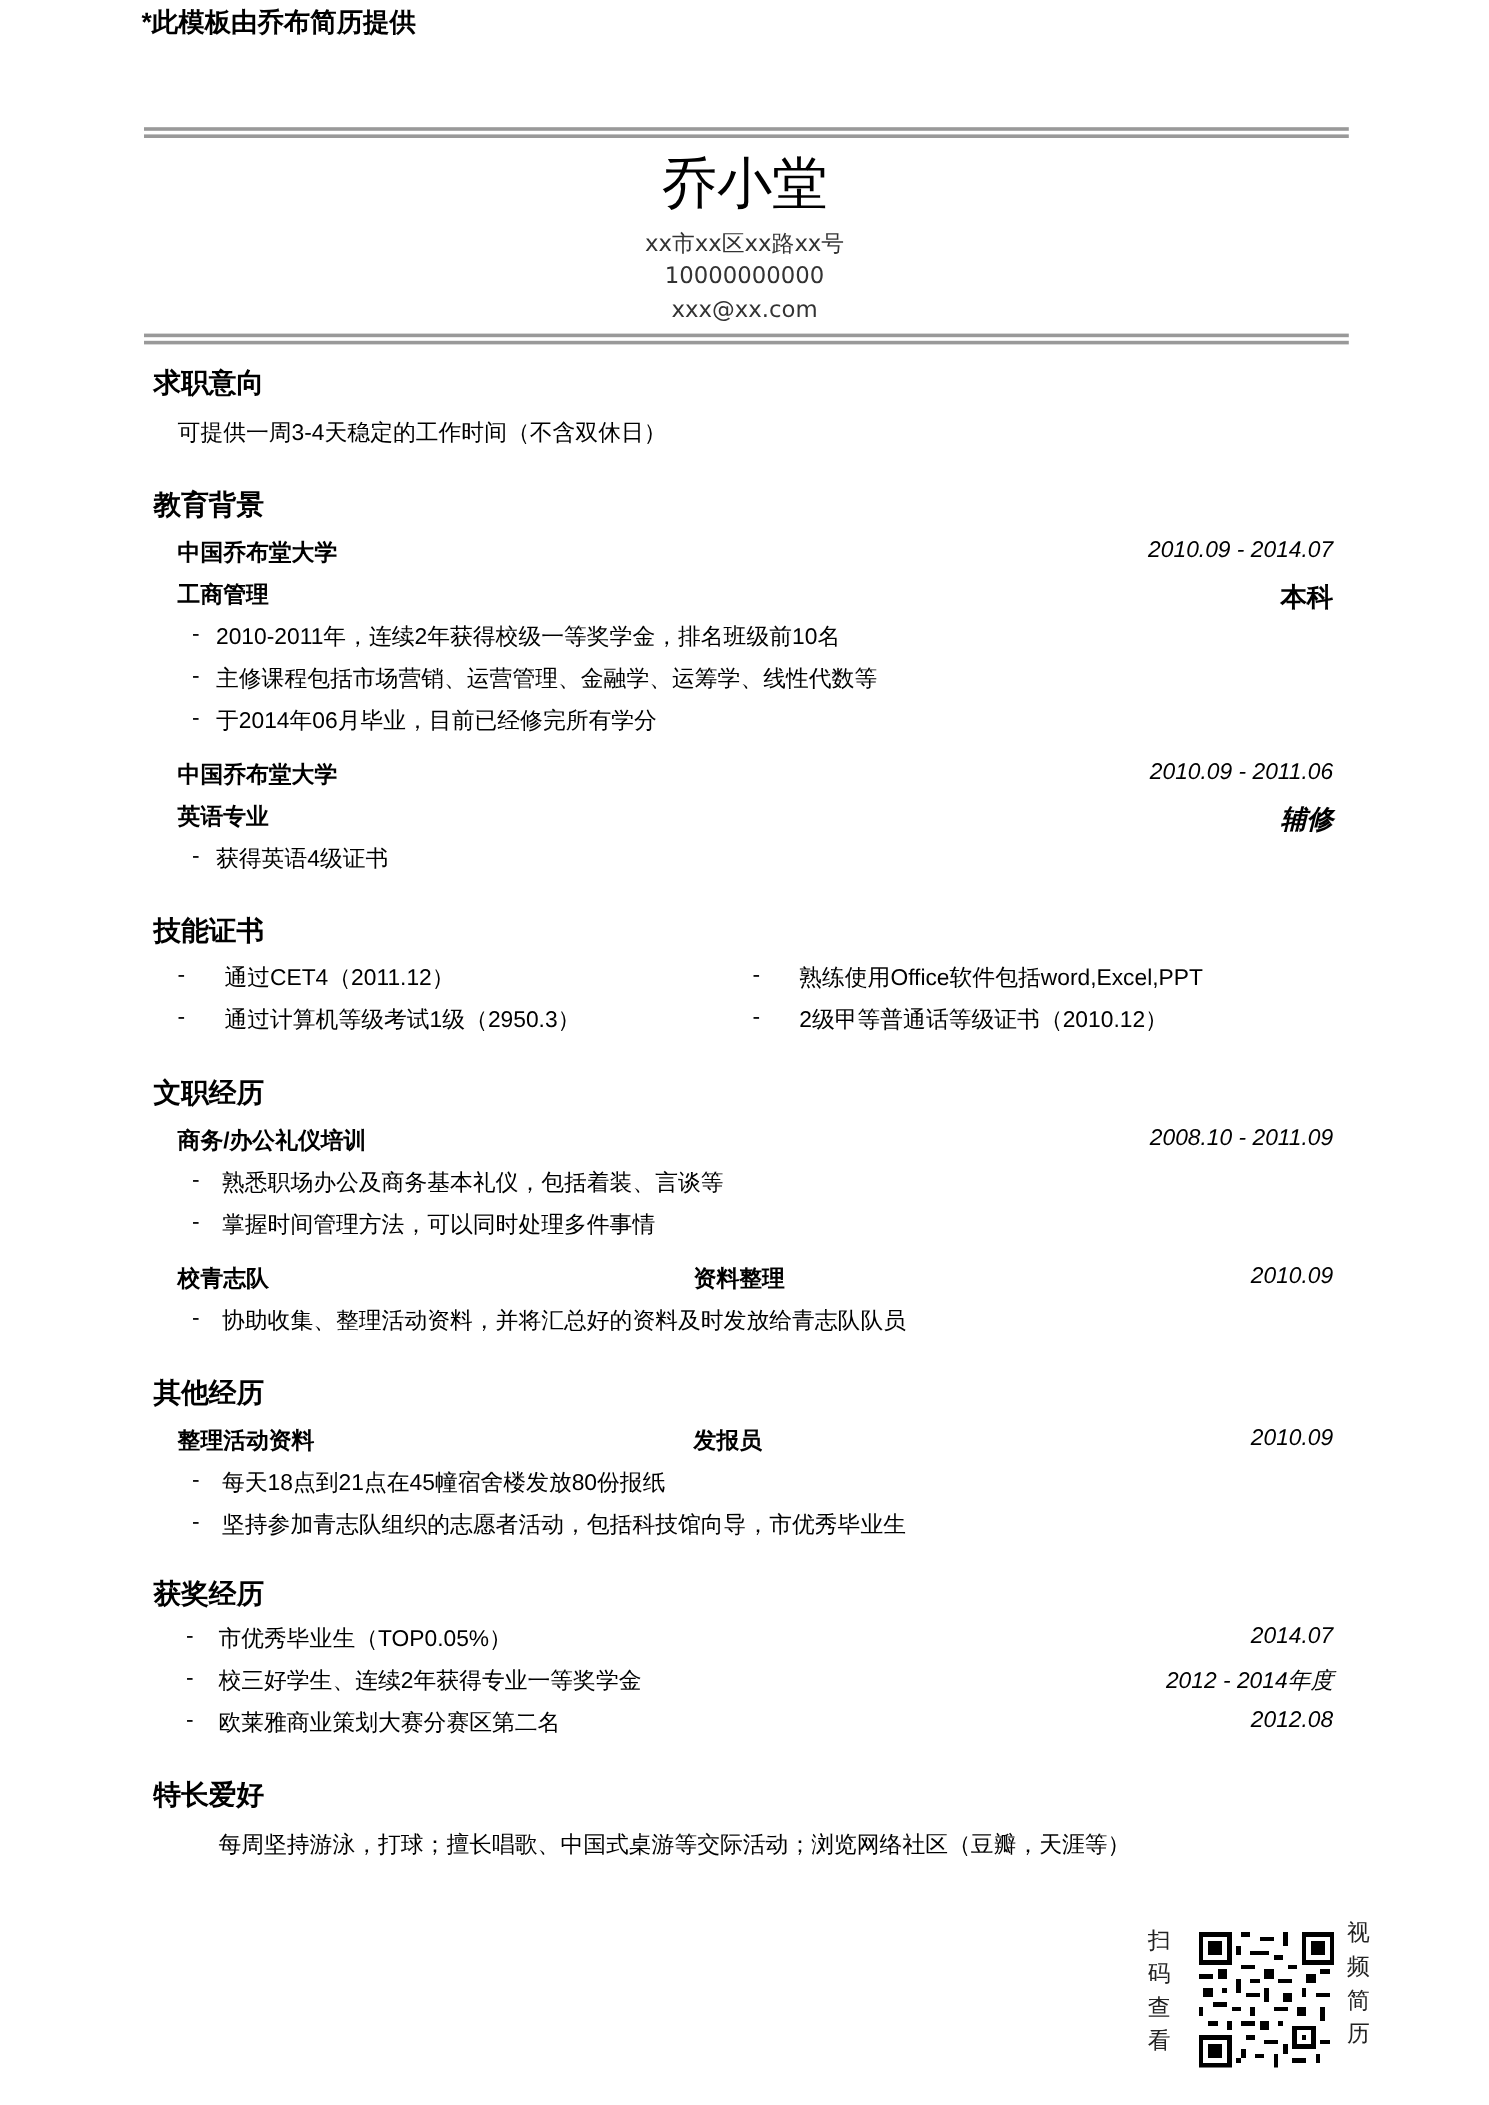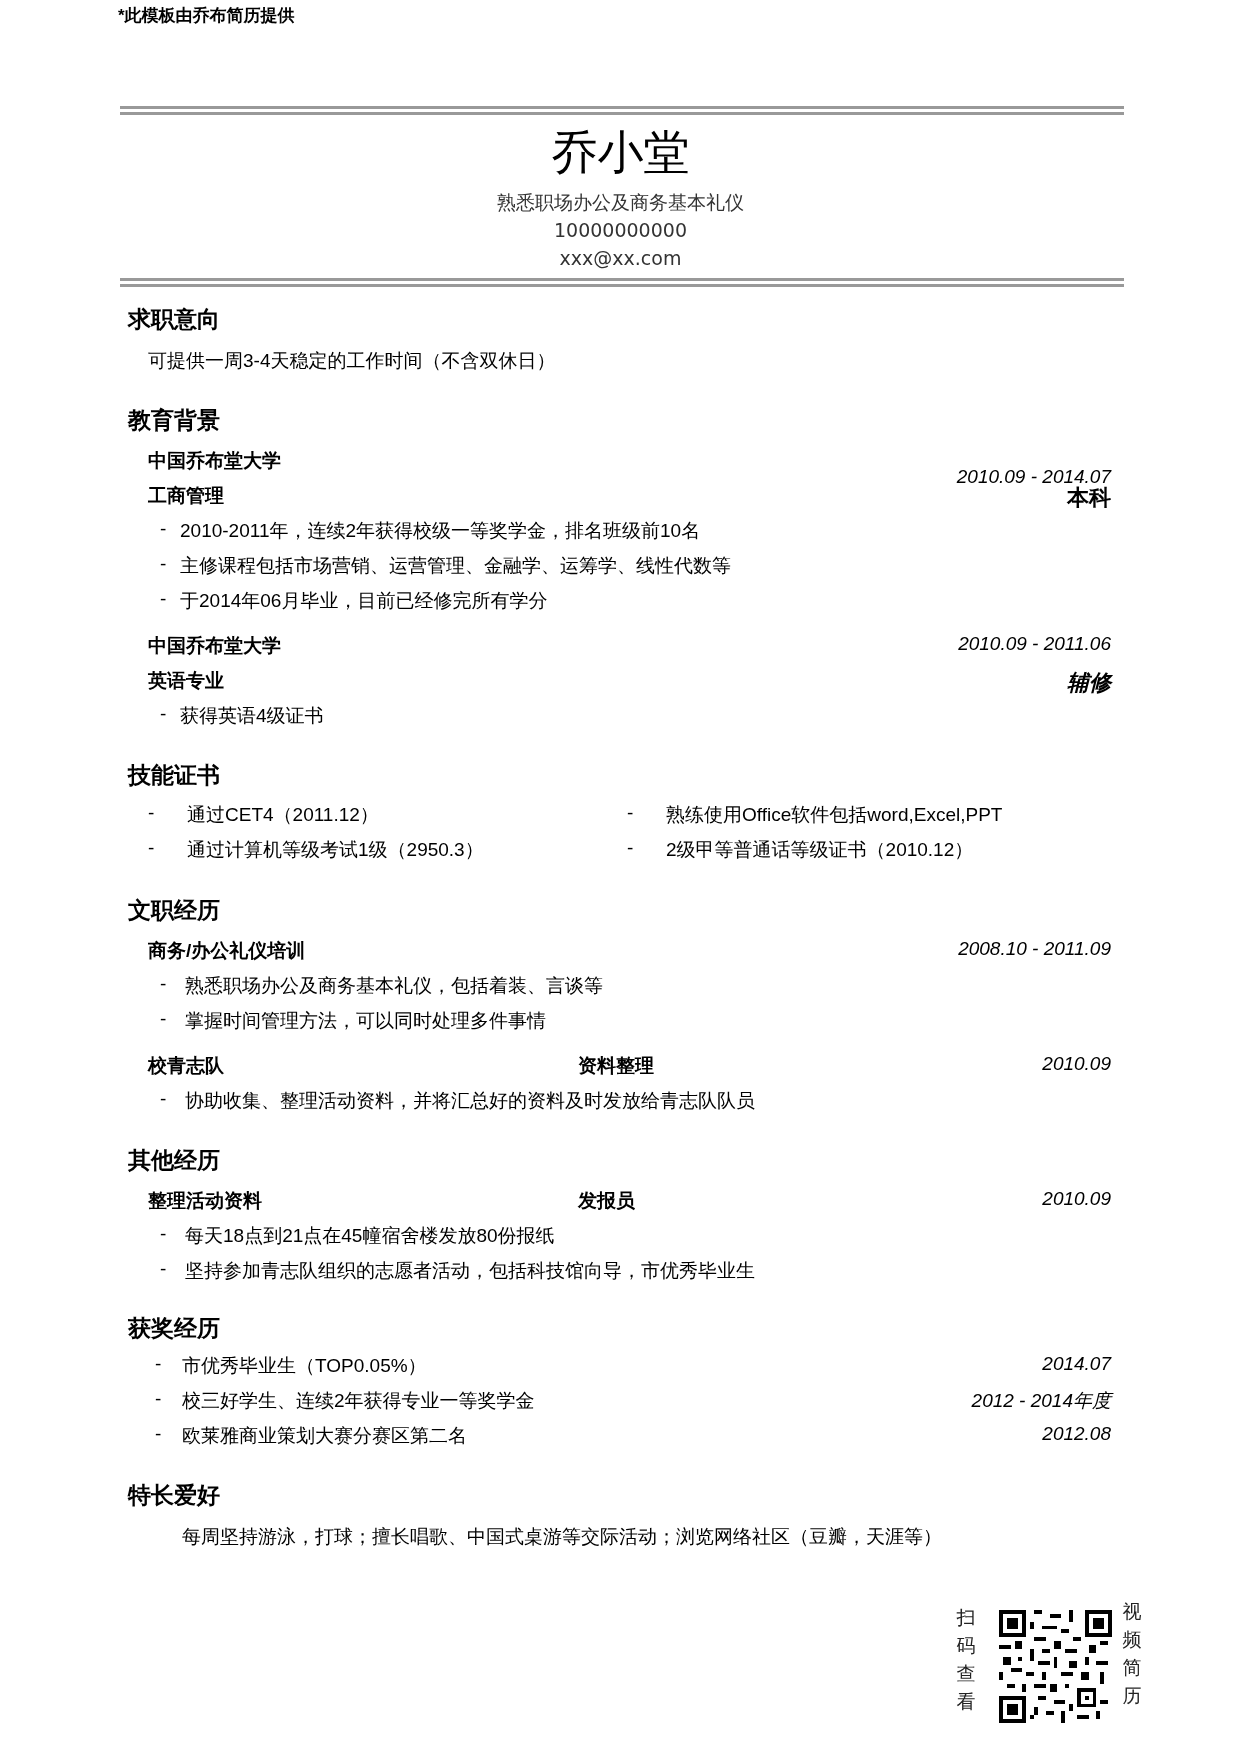--- a/index.html
+++ b/index.html
@@ -1,19 +1,19 @@
 <!DOCTYPE html>
 <html><head>
 <meta charset="utf-8">
 <style>
   html, body { margin:0; padding:0; background:#ffffff; }
   body { width:1241px; height:1754px; position:relative; overflow:hidden;
          font-family:"Liberation Sans","DejaVu Sans",sans-serif; color:#000; }
   .abs { position:absolute; }
-  .notice { left:118px; top:4px; font-size:17px; font-weight:bold; }
+  .notice { left:118px; top:4px; font-size:22px; font-weight:bold; }
   .rule { position:absolute; left:120px; width:1004px; height:3px; background:#999; }
   .name { left:0; width:1241px; top:122px; text-align:center; font-size:46px; font-family:"DejaVu Sans",sans-serif; }
   .contact { left:0; width:1241px; text-align:center; font-size:19px; color:#333; font-family:"DejaVu Sans",sans-serif; }
   .h2 { left:128px; font-size:23px; font-weight:bold; }
   .txt { font-size:19px; color:#000000; }
   .bold { font-weight:bold; }
   .date { right:130px; font-size:19px; font-style:italic; text-align:right; }
   .right { right:130px; font-size:22px; text-align:right; font-weight:bold; }
   .dash { font-size:19px; }
   .vt { font-size:19px; line-height:28px; width:22px; text-align:center; font-family:"DejaVu Serif",serif; color:#222; }
@@ -21,34 +21,34 @@
 </style>
 </head>
 <body>
 
 <div class="abs notice">*此模板由乔布简历提供</div>
 
 <div class="rule" style="top:106px;"></div>
 <div class="rule" style="top:112px;"></div>
 
 <div class="abs name">乔小堂</div>
-<div class="abs contact" style="top:190px;">熟悉职场办公及商务基本礼仪</div>
+<div class="abs contact" style="top:190px;">xx市xx区xx路xx号</div>
 <div class="abs contact" style="top:219px;">10000000000</div>
 <div class="abs contact" style="top:247px;">xxx@xx.com</div>
 
 <div class="rule" style="top:278px;"></div>
 <div class="rule" style="top:284px;"></div>
 
 <div class="abs h2" style="top:304px;">求职意向</div>
 <div class="abs txt" style="left:148px; top:348px;">可提供一周3-4天稳定的工作时间（不含双休日）</div>
 
 <div class="abs h2" style="top:405px;">教育背景</div>
 
 <div class="abs txt bold" style="left:148px; top:448px;">中国乔布堂大学</div>
-<div class="abs date" style="top:448px;margin-top:18px;">2010.09 - 2014.07</div>
+<div class="abs date" style="top:448px;">2010.09 - 2014.07</div>
 <div class="abs txt bold" style="left:148px; top:483px;">工商管理</div>
 <div class="abs right" style="top:483px;">本科</div>
 
 <div class="abs dash" style="left:160px; top:518px;">-</div>
 <div class="abs txt" style="left:180px; top:518px;">2010-2011年，连续2年获得校级一等奖学金，排名班级前10名</div>
 <div class="abs dash" style="left:160px; top:553px;">-</div>
 <div class="abs txt" style="left:180px; top:553px;">主修课程包括市场营销、运营管理、金融学、运筹学、线性代数等</div>
 <div class="abs dash" style="left:160px; top:588px;">-</div>
 <div class="abs txt" style="left:180px; top:588px;">于2014年06月毕业，目前已经修完所有学分</div>
 

